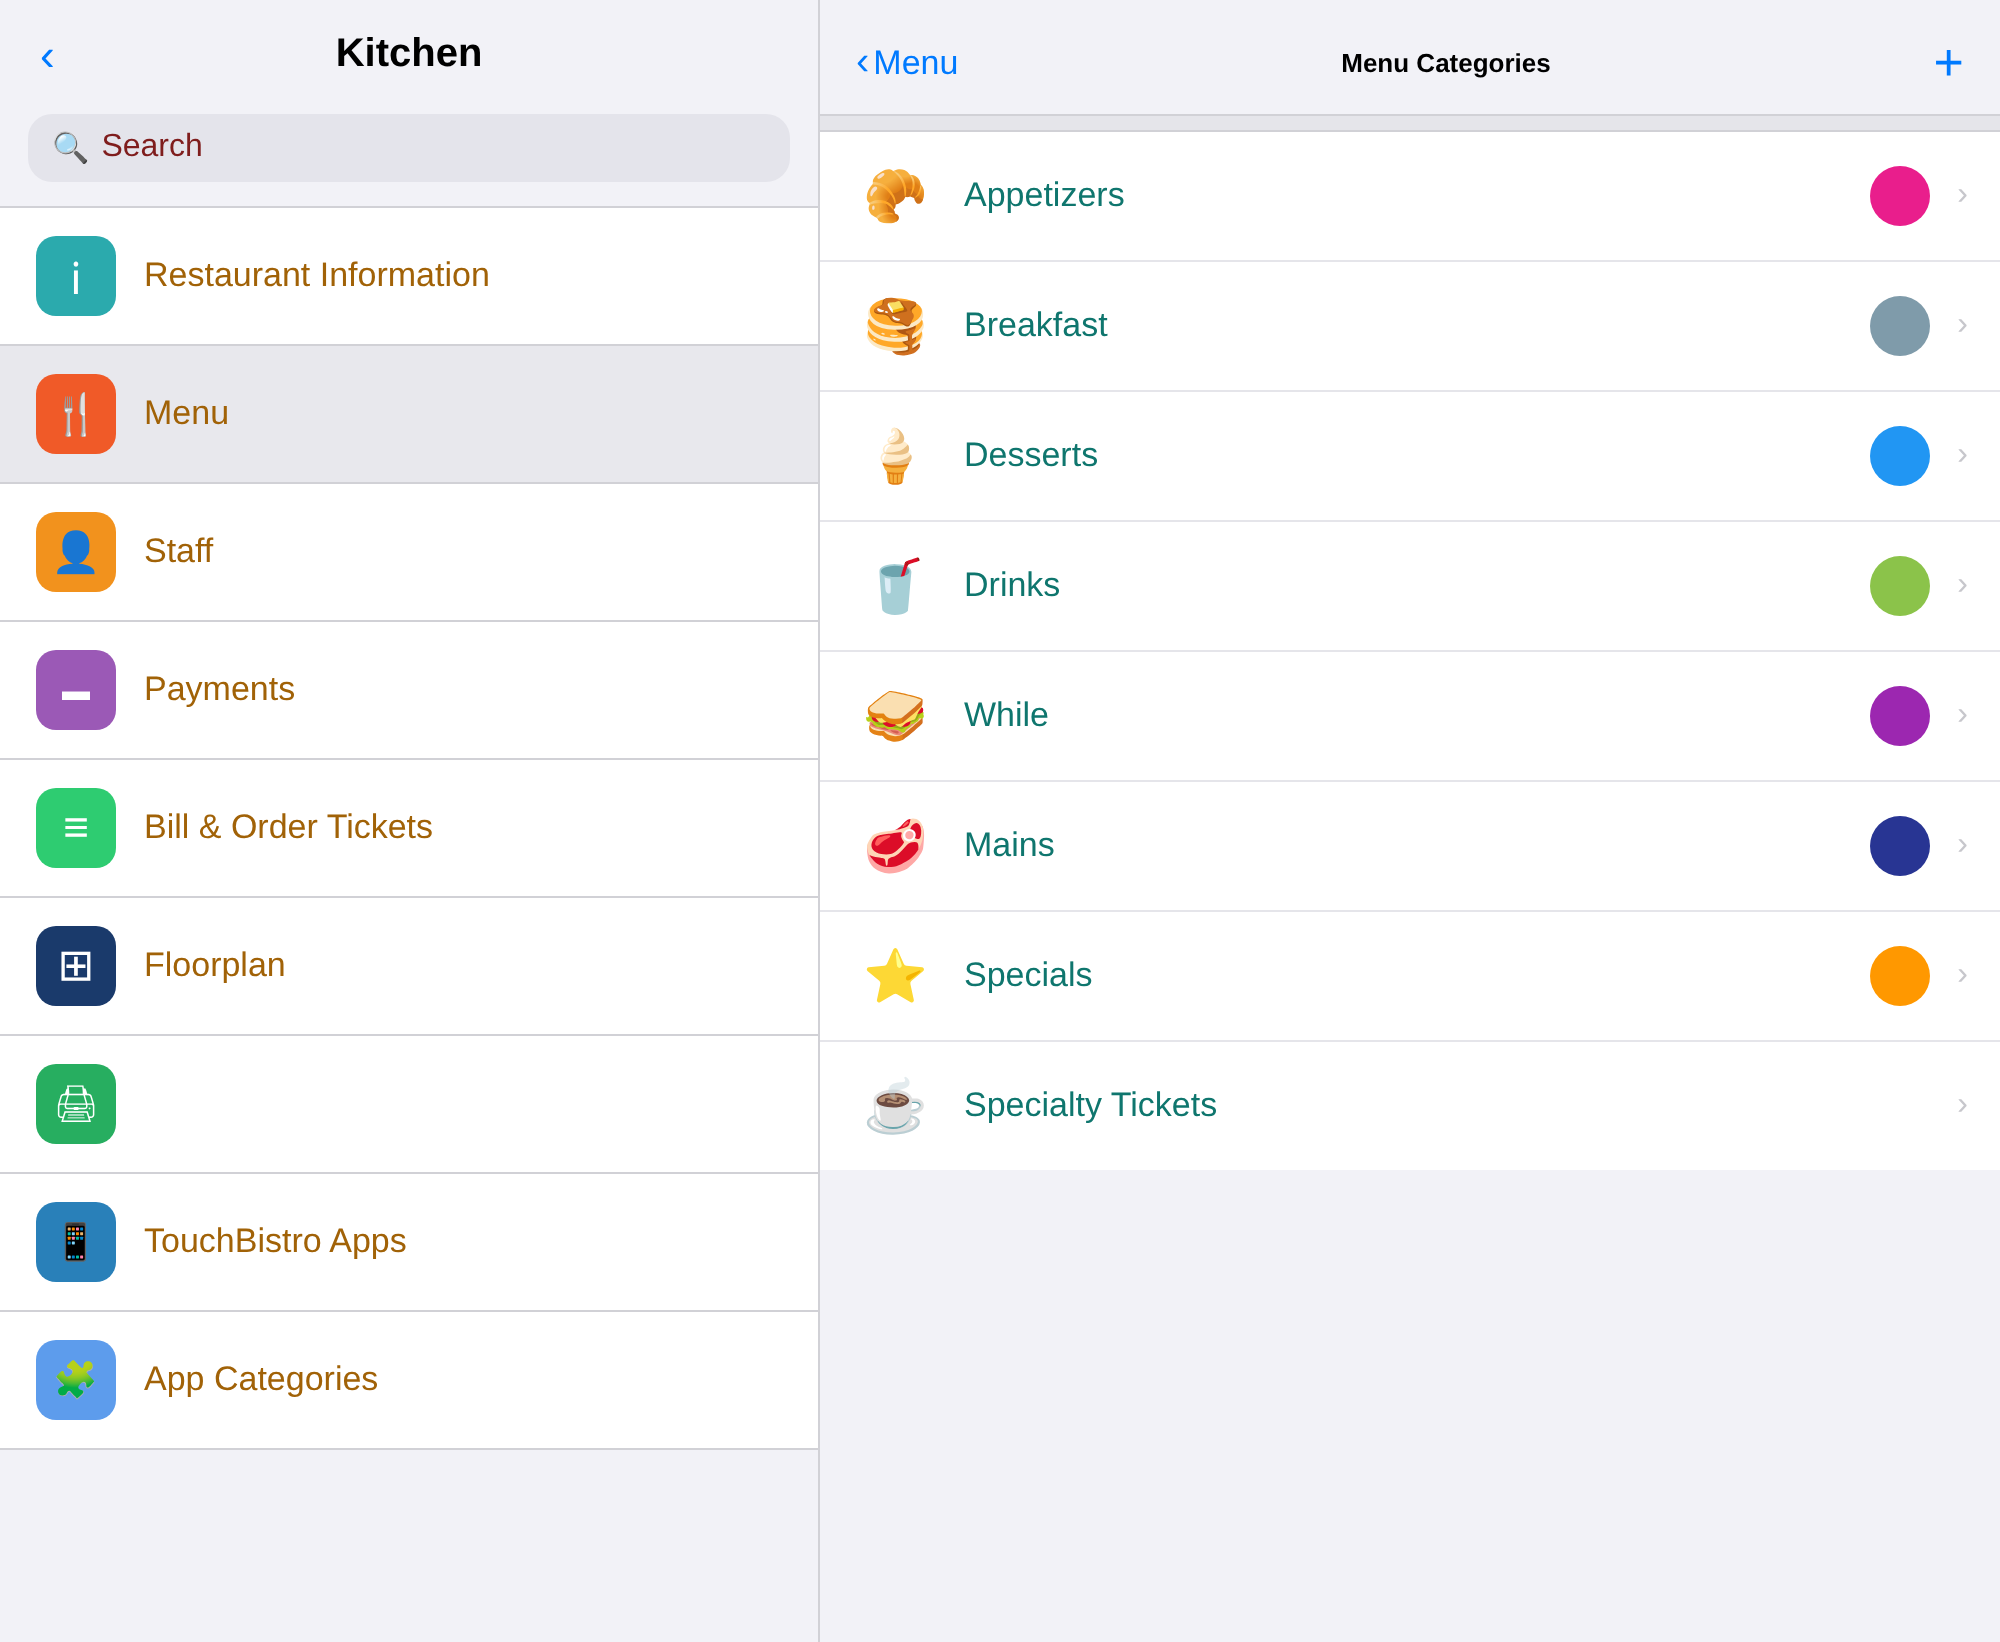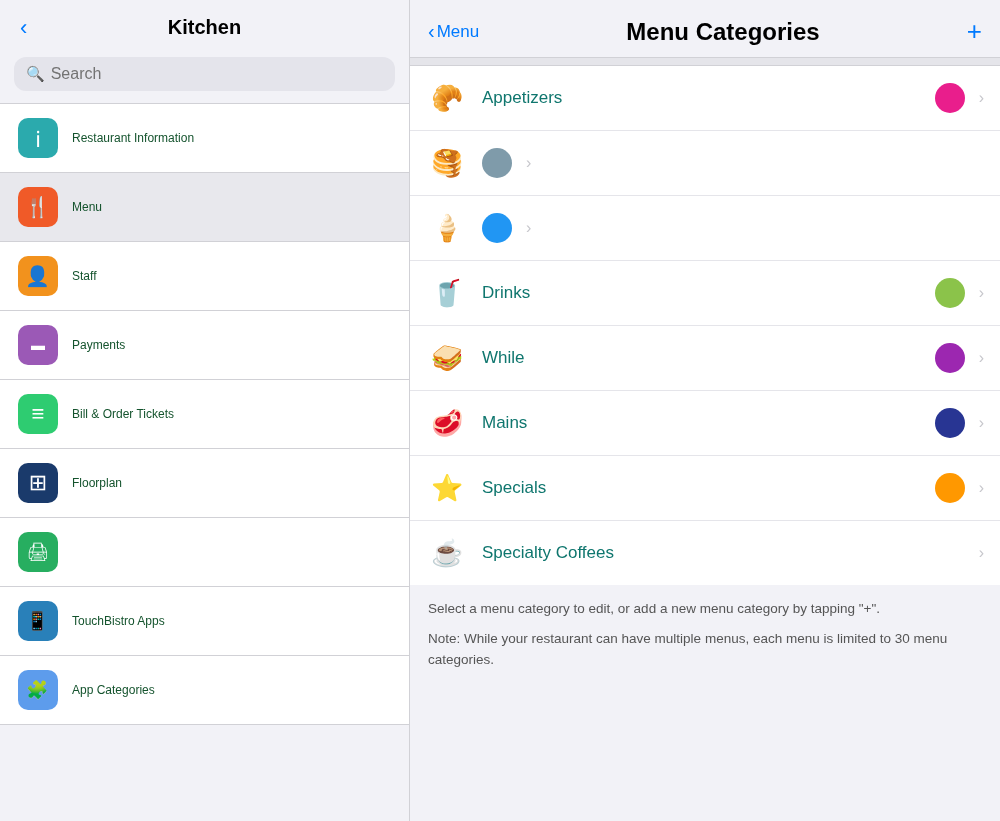--- a/index.html
+++ b/index.html
@@ -56,21 +56,21 @@
       padding: 8px 12px;
       gap: 6px;
     }
 
     .search-icon-wrap {
       color: #8e8e93;
       font-size: 15px;
     }
 
     .search-placeholder {
-      color: #737373;
+      color: #7f1d1d;
       font-size: 16px;
     }
 
     .nav-list {
       flex: 1;
       overflow-y: auto;
       background: #f2f2f7;
     }
 
     .nav-item {
@@ -96,22 +96,22 @@
       height: 40px;
       border-radius: 10px;
       display: flex;
       align-items: center;
       justify-content: center;
       font-size: 20px;
       flex-shrink: 0;
     }
 
     .nav-label {
-      font-size: 12px;
-      color: #14532d;
+      font-size: 17px;
+      color: #a16207;
     }
 
     
     .right-panel {
       flex: 1;
       background: #f2f2f7;
       display: flex;
       flex-direction: column;
     }
 
@@ -131,21 +131,21 @@
       color: #007aff;
       cursor: pointer;
       font-size: 17px;
     }
 
     .right-back-chevron {
       font-size: 20px;
     }
 
     .right-title {
-      font-size: 24px;
+      font-size: 13px;
       font-weight: 600;
       color: #000;
     }
 
     .right-add {
       color: #007aff;
       font-size: 26px;
       cursor: pointer;
       background: none;
       border: none;
@@ -293,25 +293,27 @@
   <div class="category-list">
     <div class="category-section" id="category-section">
     <div class="category-item">
           <div class="cat-emoji">🥐</div>
           <span class="cat-name">Appetizers</span>
           <div class="cat-color" style="background: rgb(233, 30, 140);"></div>
           <span class="cat-chevron">›</span>
         </div>
         <div class="category-item">
           <div class="cat-emoji">🥞</div>
+          <span class="cat-name">Breakfast</span>
           <div class="cat-color" style="background: rgb(127, 155, 170);"></div>
           <span class="cat-chevron">›</span>
         </div>
         <div class="category-item">
           <div class="cat-emoji">🍦</div>
+          <span class="cat-name">Desserts</span>
           <div class="cat-color" style="background: rgb(33, 150, 243);"></div>
           <span class="cat-chevron">›</span>
         </div>
         <div class="category-item">
           <div class="cat-emoji">🥤</div>
           <span class="cat-name">Drinks</span>
           <div class="cat-color" style="background: rgb(139, 195, 74);"></div>
           <span class="cat-chevron">›</span>
         </div>
         <div class="category-item">
@@ -327,23 +329,19 @@
           <span class="cat-chevron">›</span>
         </div>
         <div class="category-item">
           <div class="cat-emoji">⭐</div>
           <span class="cat-name">Specials</span>
           <div class="cat-color" style="background: rgb(255, 152, 0);"></div>
           <span class="cat-chevron">›</span>
         </div>
         <div class="category-item">
           <div class="cat-emoji">☕</div>
-          <span class="cat-name">Specialty Coffees</span>
-          <span class="cat-chevron">›</span>
-        </div>
-      </div>
-
-    <div class="info-box">
-      <p>Select a menu category to edit, or add a new menu category by tapping "+".</p>
-      <p>Note: While your restaurant can have multiple menus, each menu is limited to 30 menu categories.</p>
-    </div>
+          <span class="cat-name">Specialty Tickets</span>
+          <span class="cat-chevron">›</span>
+        </div>
+      </div>
+
   </div>
 </div>
 
 </body></html>

